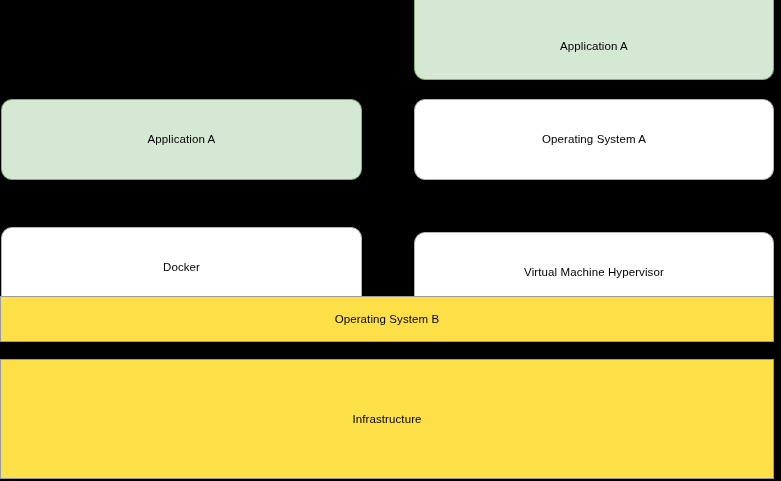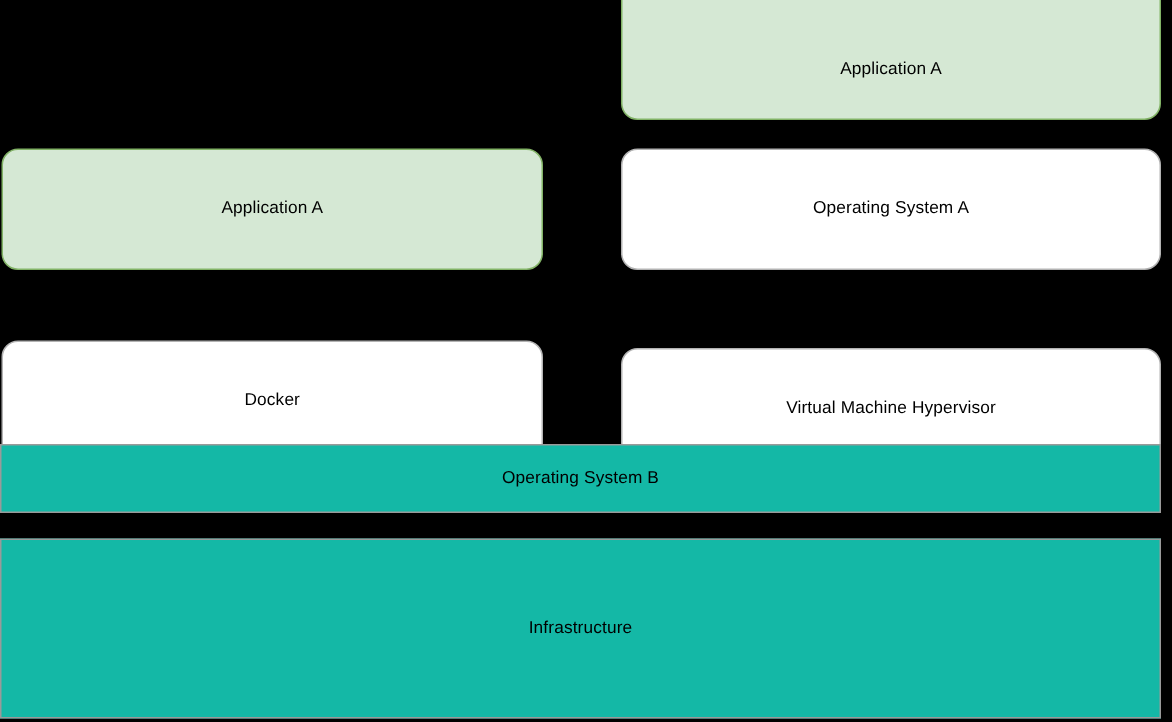--- a/index.html
+++ b/index.html
@@ -52,21 +52,21 @@
   .fill-green {
     background: #d5e8d4;
     border: 1px solid #82b366;
   }
   .fill-white {
     background: #ffffff;
     border: 1px solid #b3b3b3;
     align-items: center;
   }
   .fill-white-thin {
-    background: #14b8a6;
+    background: #fde047;
     border: 1px solid #9a9a9a;
   }
 
   
   #app-a-vm {
     left: 414px;
     top: -15px;
     width: 360px;
     height: 95px;
     align-items: flex-end;

